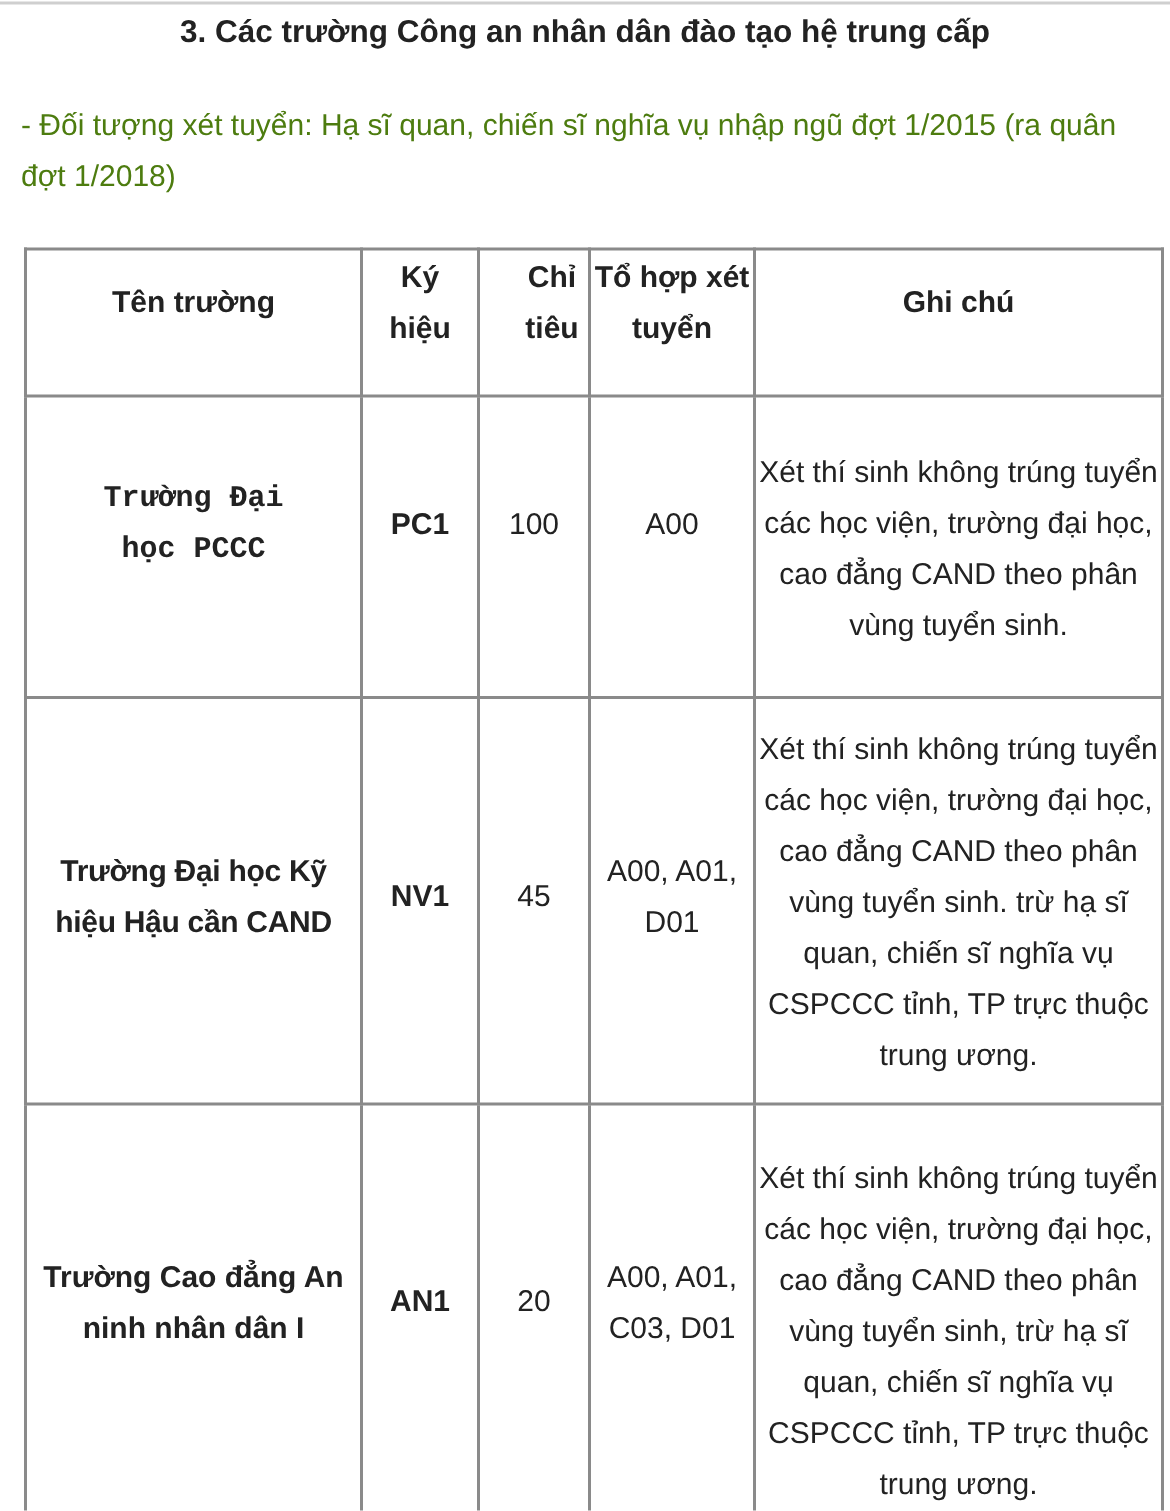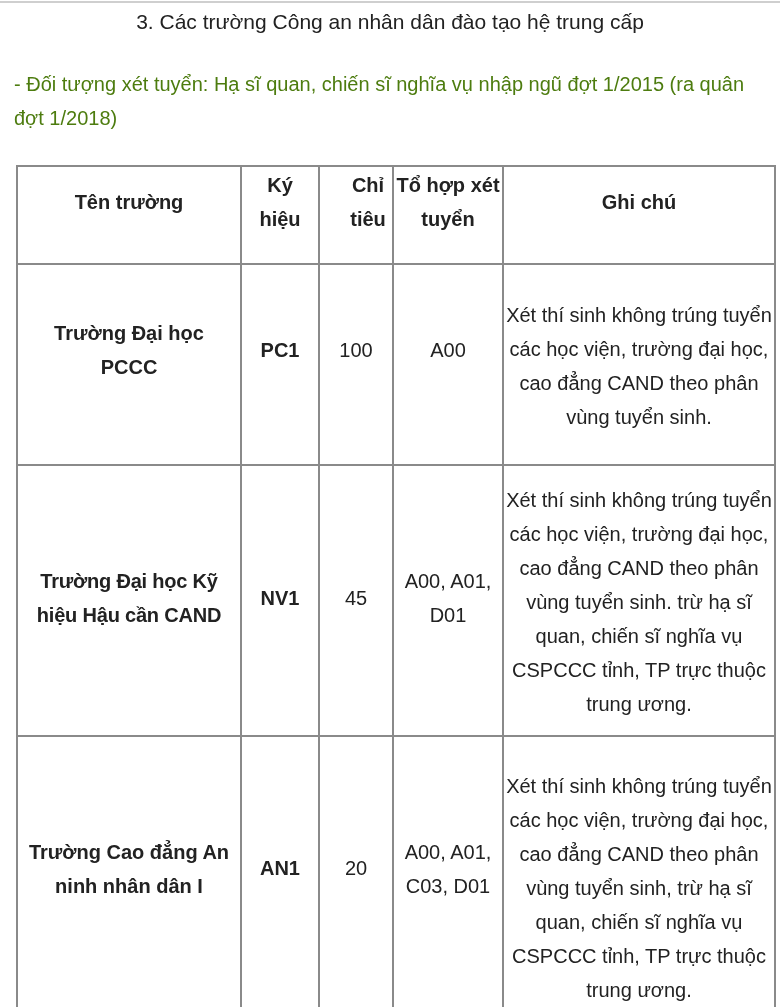--- a/index.html
+++ b/index.html
@@ -23,21 +23,21 @@
       height: 2px;
       background: #cfcfcf;
     }
     .section-title {
       position: absolute;
       left: 0;
       top: 8px;
       width: 780px;
       text-align: center;
       font-size: 21px;
-      font-weight: normal;
+      font-weight: bold;
       line-height: 28px;
       color: #222222;
       margin: 0;
     }
     .subject-text {
       position: absolute;
       left: 14px;
       top: 67px;
       width: 760px;
       font-size: 20px;
@@ -142,21 +142,21 @@
           <div class="hdr-inner">Tổ hợp xét tuyển</div>
         </th>
       <th>
           <div class="hdr-inner">Ghi chú</div>
         </th>
     </tr>
   </thead>
   <tbody>
     <tr class="row-1">
       <td class="name-cell">
-          <span class="center-block" style="padding:0 30px;">Trường Đại học PCCC</span>
+          <span class="center-block" style="padding:0 30px;font-family:Liberation Mono, monospace;">Trường Đại học PCCC</span>
         </td>
       <td class="code-cell">
           <span class="center-block">PC1</span>
         </td>
       <td class="quota-cell">
           <span class="center-block">100</span>
         </td>
       <td class="combo-cell">
           <span class="center-block">A00</span>
         </td>

